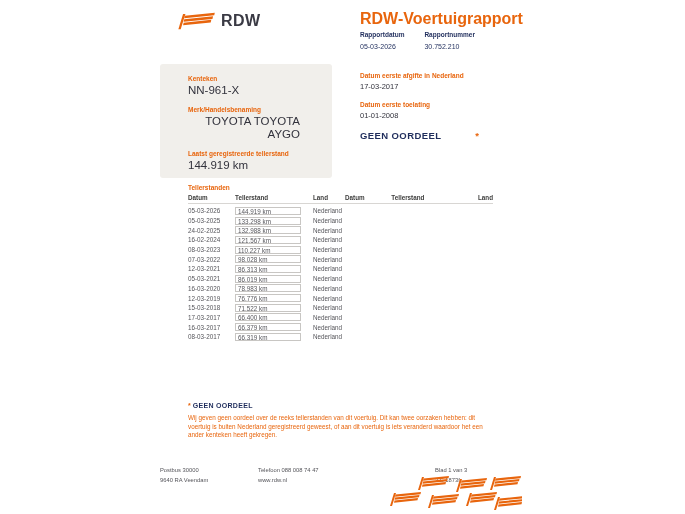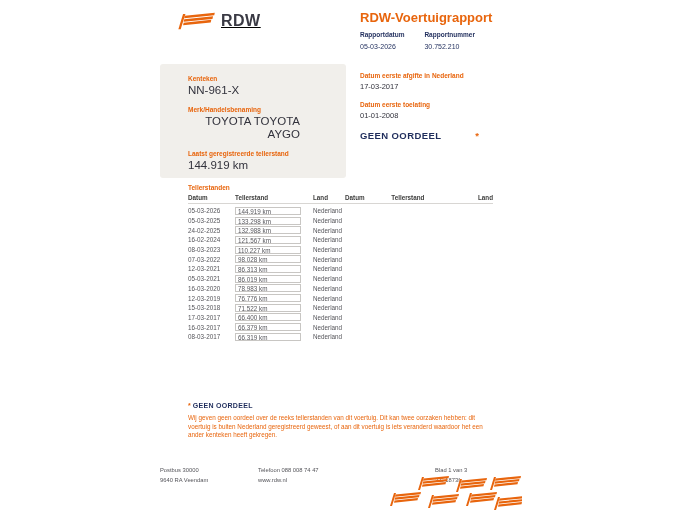--- a/index.html
+++ b/index.html
@@ -8,29 +8,29 @@
     --dark:#32323C;
     --gray:#55555A;
     --panel:#F1EFEB;
   }
   *{margin:0;padding:0;box-sizing:border-box;}
   html,body{background:#ffffff;}
   body{font-family:"Liberation Sans",sans-serif;}
   .page{position:relative;width:685px;height:514px;background:#ffffff;overflow:hidden;}
 
   
-  .logo{position:absolute;left:176px;top:12px;display:flex;align-items:center;gap:5px;text-decoration:underline;}
+  .logo{position:absolute;left:176px;top:12px;display:flex;align-items:center;gap:5px;}
   .logo-text{font-size:16px;font-weight:bold;color:#3A3A44;letter-spacing:.5px;}
-  .doc-title{position:absolute;left:360px;top:10px;font-size:13px;font-weight:bold;color:var(--accent);}
+  .doc-title{position:absolute;left:360px;top:10px;font-size:16px;font-weight:bold;color:var(--accent);}
   .meta-row{position:absolute;left:360px;top:31px;display:flex;gap:20px;}
   .meta-label{font-size:6.5px;font-weight:bold;color:var(--navy);}
   .meta-value{font-size:7px;color:var(--navy);margin-top:5px;}
 
   
-  .panel{position:absolute;left:160px;top:64px;width:186px;height:114px;background:var(--panel);border-radius:3px;padding:11px 10px 0 28px;}
+  .panel{position:absolute;left:160px;top:64px;width:172px;height:114px;background:var(--panel);border-radius:3px;padding:11px 10px 0 28px;}
   .p-label{font-size:6.5px;font-weight:bold;color:var(--accent);margin-bottom:2px;}
   .p-value{font-size:11.5px;color:var(--dark);margin-bottom:8px;line-height:1.18;}
   .p-value.merk{width:112px;text-align:right;}
 
   
   .info{position:absolute;left:360px;top:72px;}
   .i-label{font-size:6.5px;font-weight:bold;color:var(--accent);margin-bottom:3px;}
   .i-value{font-size:7.5px;color:var(--dark);margin-bottom:10px;}
   .oordeel{font-size:9.5px;font-weight:bold;color:var(--navy);letter-spacing:.4px;}
   .oordeel .mark{color:var(--accent);margin-left:34px;font-weight:bold;}

